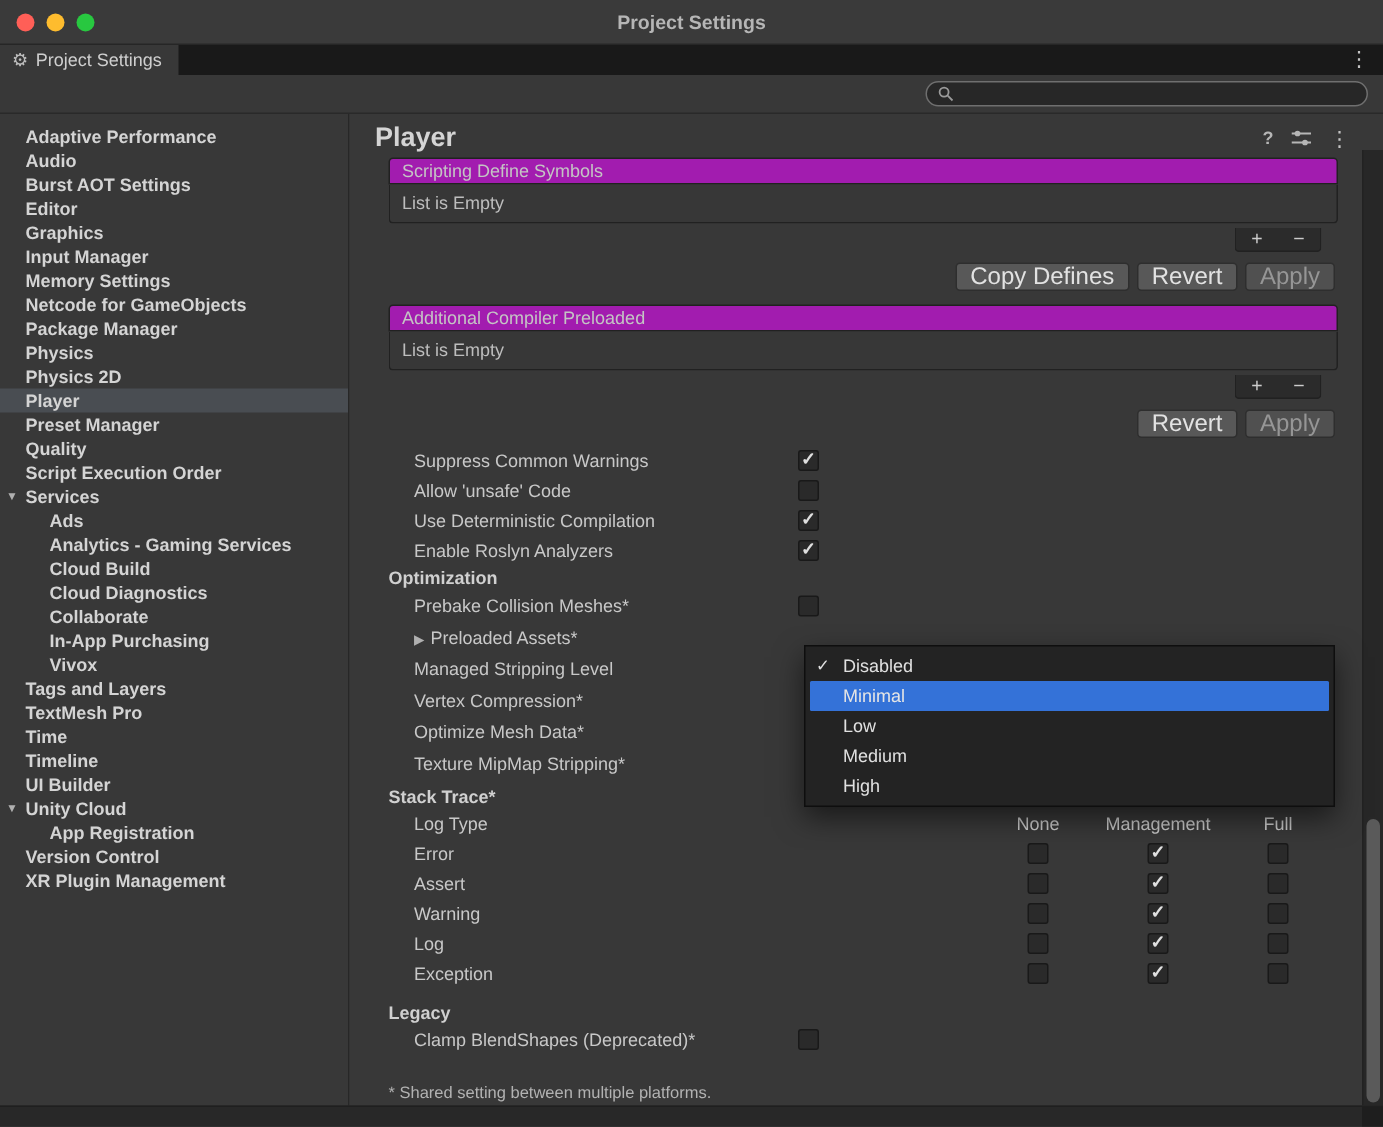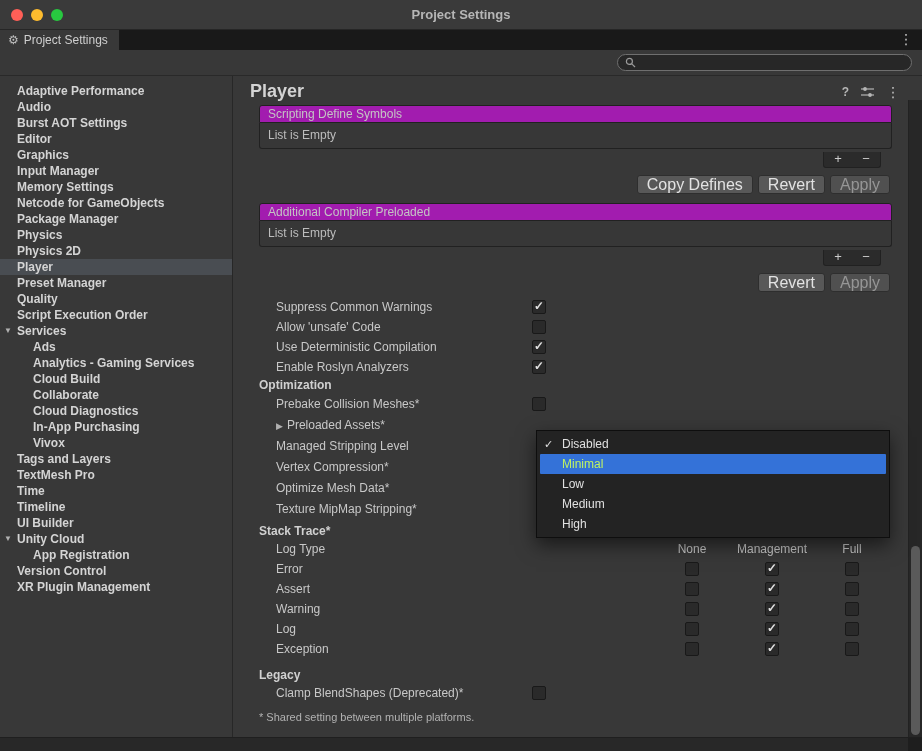--- a/index.html
+++ b/index.html
@@ -84,29 +84,29 @@
   .checkbox .mark { position:absolute; left:1px; top:-2px; font-size:12px; font-weight:bold; color:#e0e0e0; }
 
   .sec-h { font-weight:bold; color:#d0d0d0; height:16px; line-height:16px; }
 
   
   .strow { display:grid; grid-template-columns:1fr 80px 80px 80px; align-items:center;
     height:20px; padding-left:17px; }
   .strow .col { text-align:center; color:#c8c8c8; }
   .strow .cbcell { display:flex; justify-content:center; }
 
-  .footnote { margin-top:8px; font-size:11px; color:#b2b2b2; }
+  .footnote { margin-top:20px; font-size:11px; color:#b2b2b2; }
 
   
   .popup { position:absolute; left:303px; top:354px; width:354px; background:#232323;
     border:1px solid #0e0e0e; box-shadow:0 7px 18px rgba(0,0,0,.55); padding:3px 0; z-index:10; }
   .pitem { position:relative; height:20px; line-height:20px; padding-left:22px;
     color:#e0e0e0; margin:0 3px; cursor:default; }
   .pitem .pcheck { position:absolute; left:4px; top:0; font-size:11px; }
-  .pitem.hl { background:var(--sel-blue,#3472d8); color:#bef264; border-radius:1px; }
+  .pitem.hl { background:var(--sel-blue,#3472d8); color:#e5e5e5; border-radius:1px; }
 
   
   .vscroll { position:absolute; right:0; top:24px; bottom:0; width:14px;
     background:#272727; border-left:1px solid #222222; }
   .vthumb { position:absolute; left:2px; right:2px; top:70%; bottom:2px;
     background:#5a5a5a; border-radius:5px; }
   .bottombar { height:14px; background:#282828; border-top:1px solid #1f1f1f; position:relative; }
   .corner { position:absolute; right:0; top:0; width:14px; height:100%; background:#1e1e1e; }
 </style>
 </head>
@@ -156,22 +156,22 @@
         <div class="sb-item"><span>Physics</span></div>
         <div class="sb-item"><span>Physics 2D</span></div>
         <div class="sb-item selected"><span>Player</span></div>
         <div class="sb-item"><span>Preset Manager</span></div>
         <div class="sb-item"><span>Quality</span></div>
         <div class="sb-item"><span>Script Execution Order</span></div>
         <div class="sb-item"><span class="arrow">▼</span><span>Services</span></div>
         <div class="sb-item indent1"><span>Ads</span></div>
         <div class="sb-item indent1"><span>Analytics - Gaming Services</span></div>
         <div class="sb-item indent1"><span>Cloud Build</span></div>
+        <div class="sb-item indent1"><span>Cloud Diagnostics</span></div>
         <div class="sb-item indent1"><span>Collaborate</span></div>
-        <div class="sb-item indent1"><span>Cloud Diagnostics</span></div>
         <div class="sb-item indent1"><span>In-App Purchasing</span></div>
         <div class="sb-item indent1"><span>Vivox</span></div>
         <div class="sb-item"><span>Tags and Layers</span></div>
         <div class="sb-item"><span>TextMesh Pro</span></div>
         <div class="sb-item"><span>Time</span></div>
         <div class="sb-item"><span>Timeline</span></div>
         <div class="sb-item"><span>UI Builder</span></div>
         <div class="sb-item"><span class="arrow">▼</span><span>Unity Cloud</span></div>
         <div class="sb-item indent1"><span>App Registration</span></div>
         <div class="sb-item"><span>Version Control</span></div>

